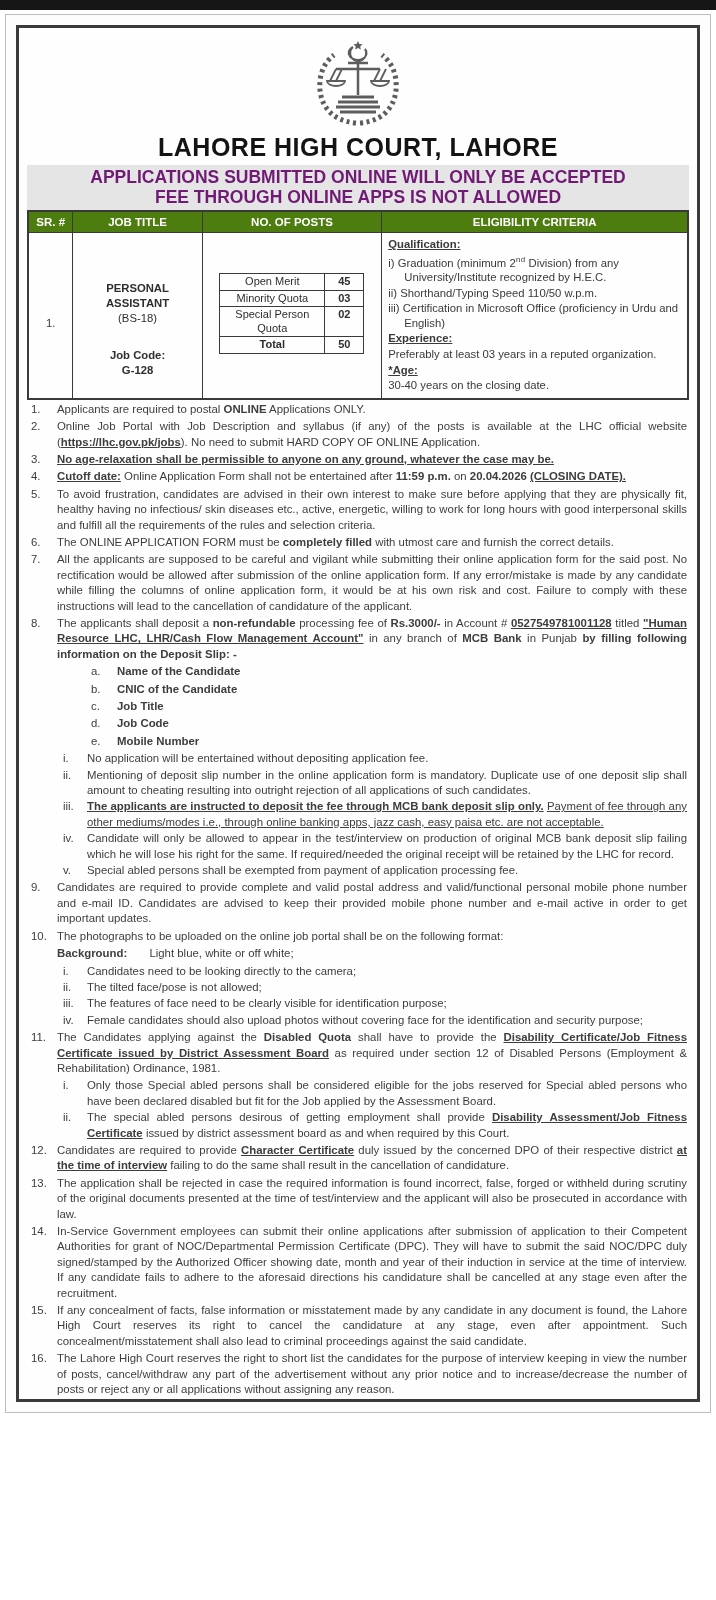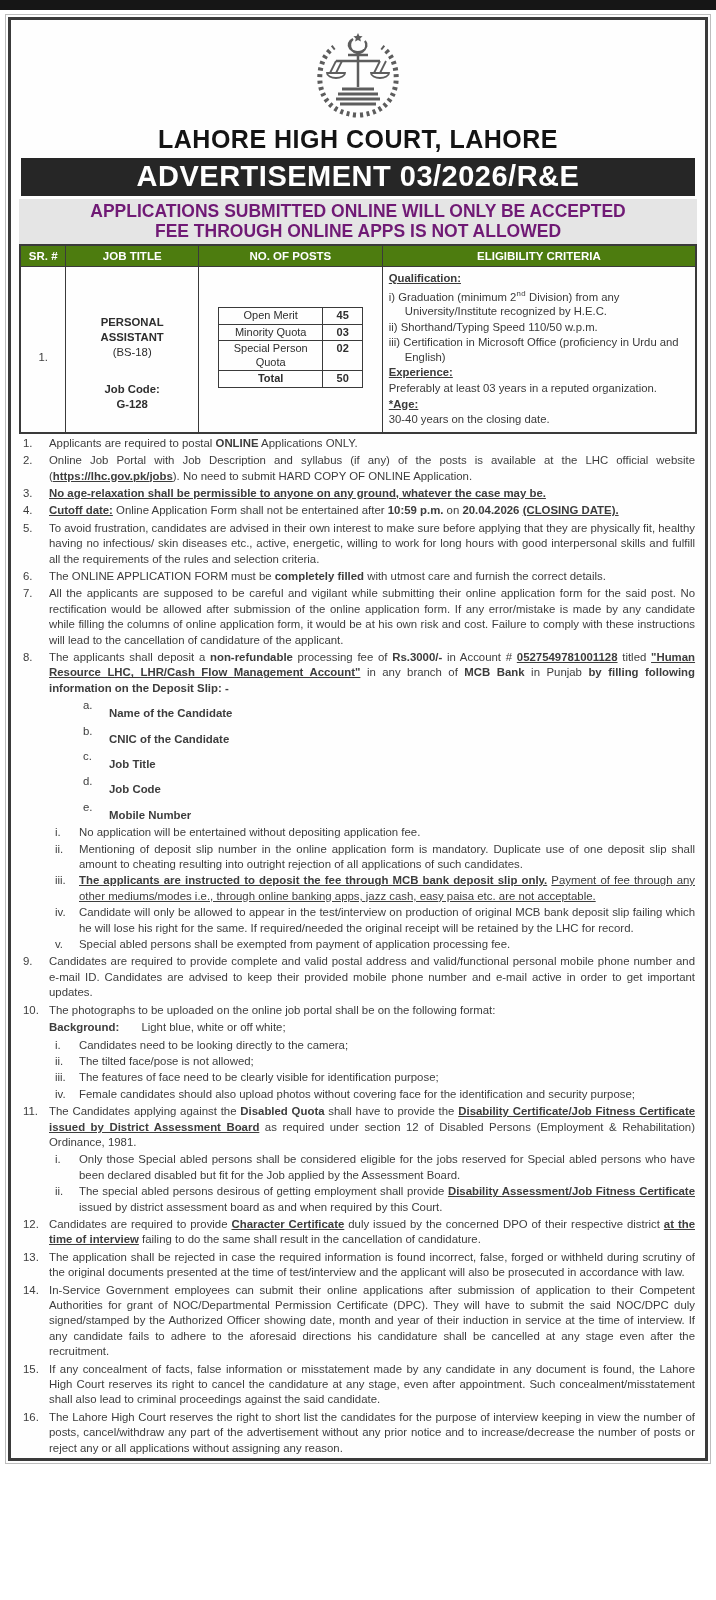--- a/index.html
+++ b/index.html
@@ -4,21 +4,21 @@
 <style>
   html,body{margin:0;padding:0;}
   body{
     width:716px;height:1600px;overflow:hidden;background:#ffffff;
     font-family:"Liberation Sans","DejaVu Sans",sans-serif;color:#333;
   }
   .b{font-weight:bold;}
   .u{text-decoration:underline;}
   sup{font-size:8px;font-family:Liberation Mono, monospace;}
   .top-strip{height:10px;background:#161616;width:100%;}
-  .outer{margin:4px 5px 0 5px;border:1px solid #bdbdbd;padding:2px;background:#fdfdfd;}
+  .outer{margin:4px 5px 0 5px;border:1px solid #bdbdbd;padding:10px;background:#fdfdfd;}
   .main{border:3px solid #3a3a3a;padding:5px 8px 0 8px;background:#fefefe;}
   .logo-wrap{text-align:center;margin-top:4px;}
   .court-name{
     text-align:center;font-weight:bold;font-size:25px;letter-spacing:0.5px;
     color:#141414;margin-top:2px;
   }
   .adv-bar{
     background:#262626;color:#fff;font-weight:bold;font-size:29px;
     text-align:center;margin:4px 2px 0 2px;padding:2px 0 3px 0;letter-spacing:0.5px;
   }
@@ -45,21 +45,21 @@
   td.el-cell{padding:4px 6px 4px 6px;color:#3a3a3a;}
   .elig-line{padding-left:16px;text-indent:-16px;line-height:14.6px;margin-bottom:1px;}
   .elig-line .mk{display:inline;}
   .elig-head{padding-left:0;text-indent:0;}
   .ins-heading{font-size:11.8px;margin:5px 0 2px 2px;color:#222;}
   .ins-row{display:flex;font-size:11.4px;line-height:15.4px;margin:2px 0;color:#3d3d3d;}
   .ins-row .marker{flex:0 0 30px;padding-left:4px;box-sizing:border-box;}
   .ins-row .body{flex:1;text-align:justify;padding-right:2px;}
   .ins-row.lvl1{padding-left:64px;}
   .ins-row.lvl1 .marker{flex:0 0 26px;padding-left:0;}
-  .ins-row.lvl1 .body{text-align:left;margin-top:8px;}
+  .ins-row.lvl1 .body{text-align:left;}
   .ins-row.lvl2{padding-left:36px;margin:1px 0;}
   .ins-row.lvl2 .marker{flex:0 0 24px;padding-left:0;}
   svg .ln{stroke:#5d5d5d;fill:none;}
 </style>
 </head>
 <body>
 
 <div class="top-strip"></div>
 
 <div class="outer">
@@ -79,21 +79,20 @@
         <line class="ln" x1="30" y1="32" x2="74" y2="32" stroke-width="2.5"></line>
         <path class="ln" d="M30 32 l-6 12 m12 -12 l-6 12 m-9 0 a9 5 0 0 0 18 0 z" stroke-width="1.8"></path>
         <path class="ln" d="M74 32 l-6 12 m12 -12 l-6 12 m-9 0 a9 5 0 0 0 18 0 z" stroke-width="1.8"></path>
 
         <path class="ln" d="M36 60 h32 M32 65 h40 M30 70 h44 M34 75 h36" stroke-width="3"></path>
       </svg>
     </div>
 
     <div class="court-name">LAHORE HIGH COURT, LAHORE</div>
 
-    <div class="adv-bar">ADVERTISEMENT 03/2026/R&amp;E</div>
 
     <div class="notice-band">
       <div>APPLICATIONS SUBMITTED ONLINE WILL ONLY BE ACCEPTED</div>
       <div>FEE THROUGH ONLINE APPS IS NOT ALLOWED</div>
     </div>
 
 
     <table class="posts">
       <thead>
         <tr>
@@ -158,21 +157,21 @@
         <div class="ins-row lvl0">
           <div class="marker">2.</div>
           <div class="body"><span>Online Job Portal with Job Description and syllabus (if any) of the posts is available at the LHC official website (</span><span class="b u">https://lhc.gov.pk/jobs</span><span>). No need to submit HARD COPY OF ONLINE Application.</span></div>
         </div>
         <div class="ins-row lvl0">
           <div class="marker">3.</div>
           <div class="body"><span class="b u">No age-relaxation shall be permissible to anyone on any ground, whatever the case may be.</span></div>
         </div>
         <div class="ins-row lvl0">
           <div class="marker">4.</div>
-          <div class="body"><span class="b u">Cutoff date:</span><span> Online Application Form shall not be entertained after </span><span class="b">10:59 p.m.</span><span> on </span><span class="b">20.04.2026</span><span> </span><span class="b u">(CLOSING DATE).</span></div>
+          <div class="body"><span class="b u">Cutoff date:</span><span> Online Application Form shall not be entertained after </span><span class="b">11:59 p.m.</span><span> on </span><span class="b">20.04.2026</span><span> </span><span class="b u">(CLOSING DATE).</span></div>
         </div>
         <div class="ins-row lvl0">
           <div class="marker">5.</div>
           <div class="body"><span>To avoid frustration, candidates are advised in their own interest to make sure before applying that they are physically fit, healthy having no infectious/ skin diseases etc., active, energetic, willing to work for long hours with good interpersonal skills and fulfill all the requirements of the rules and selection criteria.</span></div>
         </div>
         <div class="ins-row lvl0">
           <div class="marker">6.</div>
           <div class="body"><span>The ONLINE APPLICATION FORM must be </span><span class="b">completely filled</span><span> with utmost care and furnish the correct details.</span></div>
         </div>
         <div class="ins-row lvl0">

